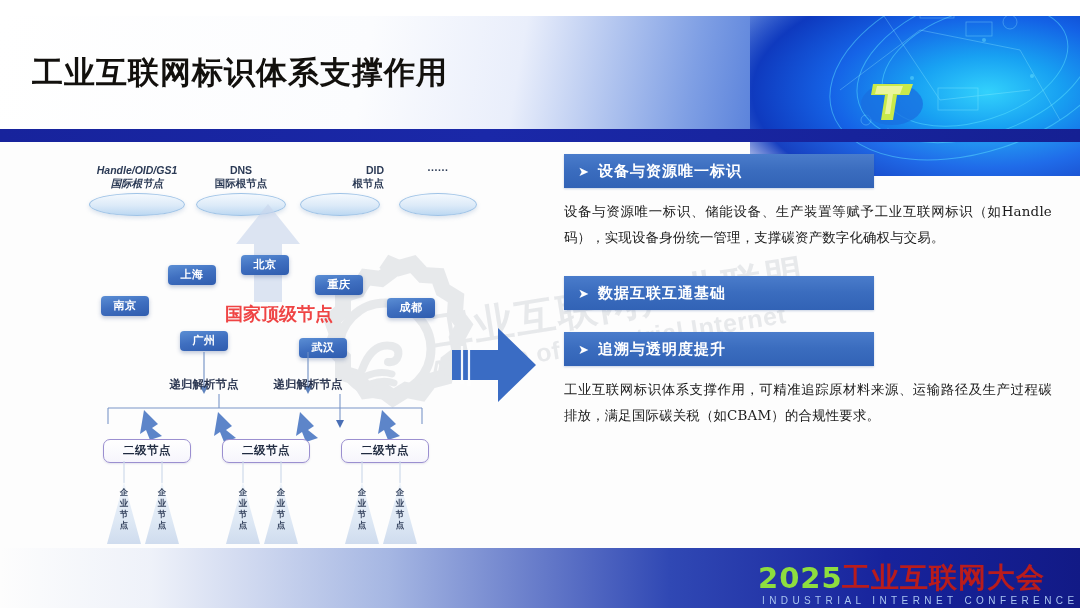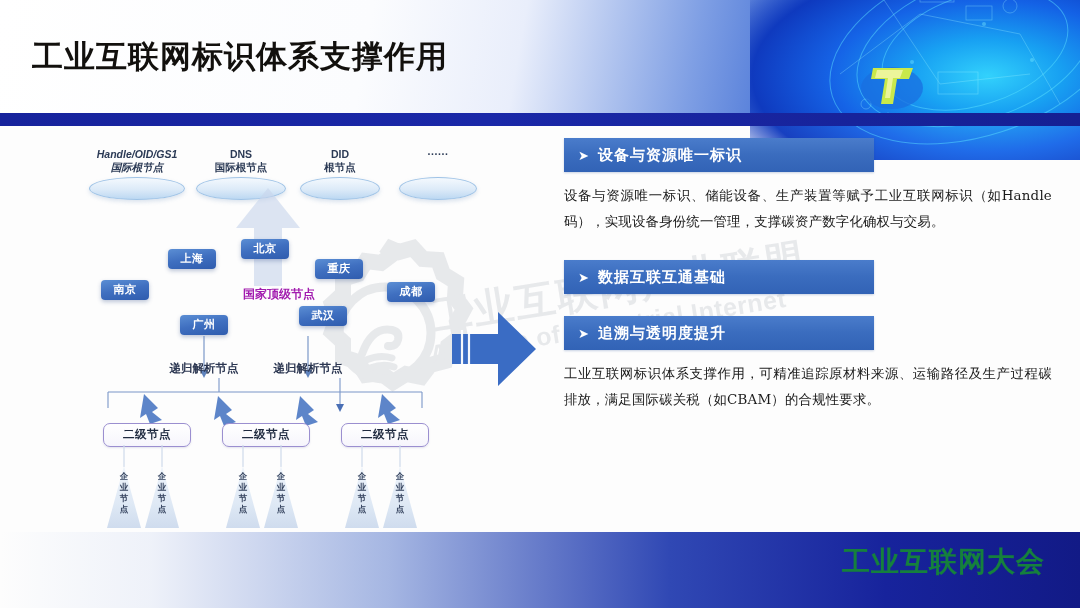--- a/index.html
+++ b/index.html
@@ -2,21 +2,21 @@
 <html><head>
 <meta charset="utf-8">
 <style>
   html,body{margin:0;padding:0;}
   body{
     width:1080px;height:608px;overflow:hidden;
     background:#ffffff;
     font-family:"Liberation Sans","DejaVu Sans",sans-serif;
     position:relative;
   }
-  .slide{position:absolute;inset:0;background:#fdfdfd;overflow:hidden;}
+  .slide{position:absolute;inset:0;background:#fdfdfd;overflow:hidden;margin-top:16px;}
 
   
   .header-band{
     position:absolute;left:0;top:0;width:1080px;height:113px;
     background:linear-gradient(100deg,#ffffff 0%,#fbfcfe 34%,#e9eefb 48%,#7f9fe4 64%,#2d5fd0 78%,#0f3fc0 92%,#0b2fae 100%);
   }
   .header-glow{
     position:absolute;right:0;top:-40px;width:330px;height:200px;
     background:radial-gradient(ellipse at 72% 58%, #34d9ff 0%, #18a6f5 22%, #1464e8 46%, #0b36bd 70%, rgba(11,44,175,0) 88%);
     opacity:.95;
@@ -80,21 +80,21 @@
     background:linear-gradient(170deg,#5b8ed4 0%,#3f6fc0 48%,#2f5cae 100%);
     color:#fff;font-size:11px;font-weight:700;
     font-family:"DejaVu Sans","Liberation Sans",sans-serif;
     text-align:center;line-height:20px;height:20px;width:48px;
     box-shadow:0 2px 4px rgba(40,70,130,.30);
     letter-spacing:.5px;
   }
   .topnode-label{
     position:absolute;left:214px;top:160px;width:130px;text-align:center;
     font-family:"DejaVu Sans","Liberation Sans",sans-serif;
-    font-size:12px;font-weight:700;color:#a21caf;white-space:nowrap;
+    font-size:18px;font-weight:700;color:#ef4444;white-space:nowrap;
   }
 
   .recur{
     position:absolute;width:96px;text-align:center;
     font-family:Liberation Sans, sans-serif;
     font-size:11.5px;font-weight:700;color:#2a3550;white-space:nowrap;
   }
 
   .l2{
     position:absolute;width:86px;height:22px;border-radius:7px;
@@ -151,21 +151,21 @@
   }
   .footer-logo{position:absolute;right:22px;top:546px;width:300px;height:48px;}
   .fl-year{
     position:absolute;left:0;top:0;
     font-family:"DejaVu Sans","Liberation Sans",sans-serif;
     font-size:29px;font-weight:700;color:#8ede3f;letter-spacing:1px;line-height:32px;
   }
   .fl-cn{
     position:absolute;left:84px;top:0;
     font-family:"DejaVu Sans","Liberation Sans",sans-serif;
-    font-size:28px;font-weight:700;color:#15803d;letter-spacing:1px;line-height:32px;
+    font-size:28px;font-weight:700;color:#b91c1c;letter-spacing:1px;line-height:32px;
     white-space:nowrap;
   }
   .fl-en{
     position:absolute;left:4px;top:33px;
     font-family:"Liberation Sans",sans-serif;
     font-size:10px;font-weight:400;color:#a9c4ef;letter-spacing:4.4px;
     white-space:nowrap;
   }
 </style>
 </head>
@@ -224,42 +224,42 @@
     <div class="rootnode" style="left:82px;top:22px;width:110px;font-style:italic;">
       <div class="rl">Handle/OID/GS1</div>
       <div class="rl">国际根节点</div>
       <div class="disc"></div>
     </div>
     <div class="rootnode" style="left:193px;top:22px;width:96px;">
       <div class="rl">DNS</div>
       <div class="rl">国际根节点</div>
       <div class="disc sm"></div>
     </div>
-    <div class="rootnode" style="left:296px;top:22px;width:88px;">
+    <div class="rootnode" style="left:296px;top:22px;width:88px;text-align:right;">
       <div class="rl">DID</div>
       <div class="rl">根节点</div>
       <div class="disc sm" style="width:78px;"></div>
     </div>
     <div class="rootnode" style="left:395px;top:22px;width:86px;">
       <div class="rl">······</div>
       <div class="rl" style="height:13px;">&nbsp;</div>
       <div class="disc sm" style="width:76px;"></div>
     </div>
 
     <svg class="bigup" viewBox="0 0 64 98">
       <path d="M32 0 L64 40 L46 40 L46 98 L18 98 L18 40 L0 40 Z" fill="#c8d5ec" opacity=".62"></path>
     </svg>
 
     <div class="city" style="left:101px;top:154px;">南京</div>
     <div class="city" style="left:168px;top:123px;">上海</div>
     <div class="city" style="left:241px;top:113px;">北京</div>
     <div class="city" style="left:315px;top:133px;">重庆</div>
     <div class="city" style="left:387px;top:156px;">成都</div>
     <div class="city" style="left:180px;top:189px;">广州</div>
-    <div class="city" style="left:299px;top:180px;">武汉</div>
+    <div class="city" style="left:299px;top:196px;">武汉</div>
 
     <div class="topnode-label">国家顶级节点</div>
 
     <svg style="position:absolute;left:140px;top:210px;width:260px;height:42px;">
       <g stroke="#6f8fc4" stroke-width="1.1" fill="none">
         <path d="M64 0 L64 30 L64 38"></path>
         <path d="M168 0 L168 30 L168 38"></path>
       </g>
       <g fill="#5f83bd">
         <path d="M60 34 L68 34 L64 42 Z"></path>
@@ -358,16 +358,18 @@
 
     <div class="sec-head">
       <span class="chev">➤</span>
       <span class="ht">追溯与透明度提升</span>
     </div>
     <div class="sec-body">工业互联网标识体系支撑作用，可精准追踪原材料来源、运输路径及生产过程碳排放，满足国际碳关税（如CBAM）的合规性要求。</div>
   </div>
 
   <div class="footer-band"></div>
   <div class="footer-logo">
+    <div class="fl-year">2025</div>
     <div class="fl-cn">工业互联网大会</div>
+    <div class="fl-en">INDUSTRIAL INTERNET CONFERENCE</div>
   </div>
 
 </div>
 
 </body></html>

